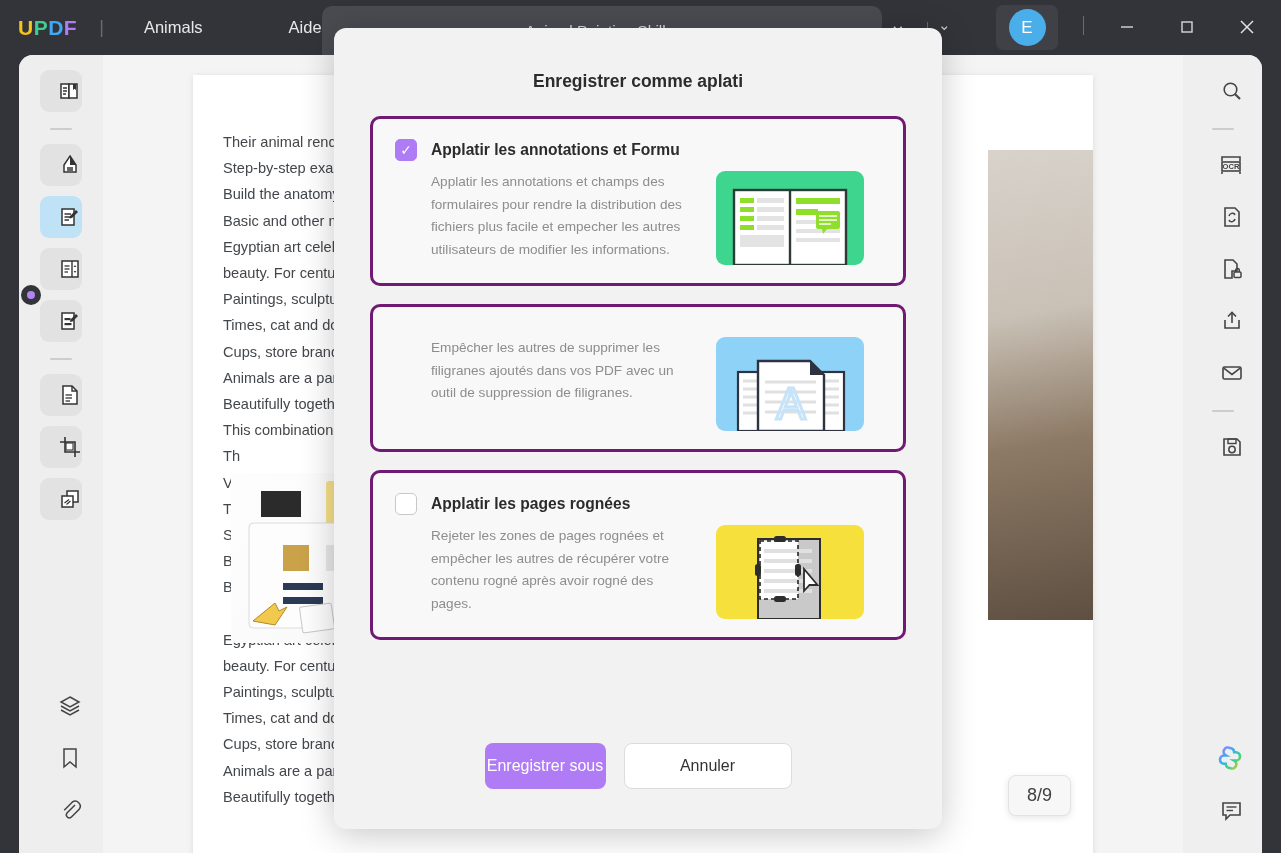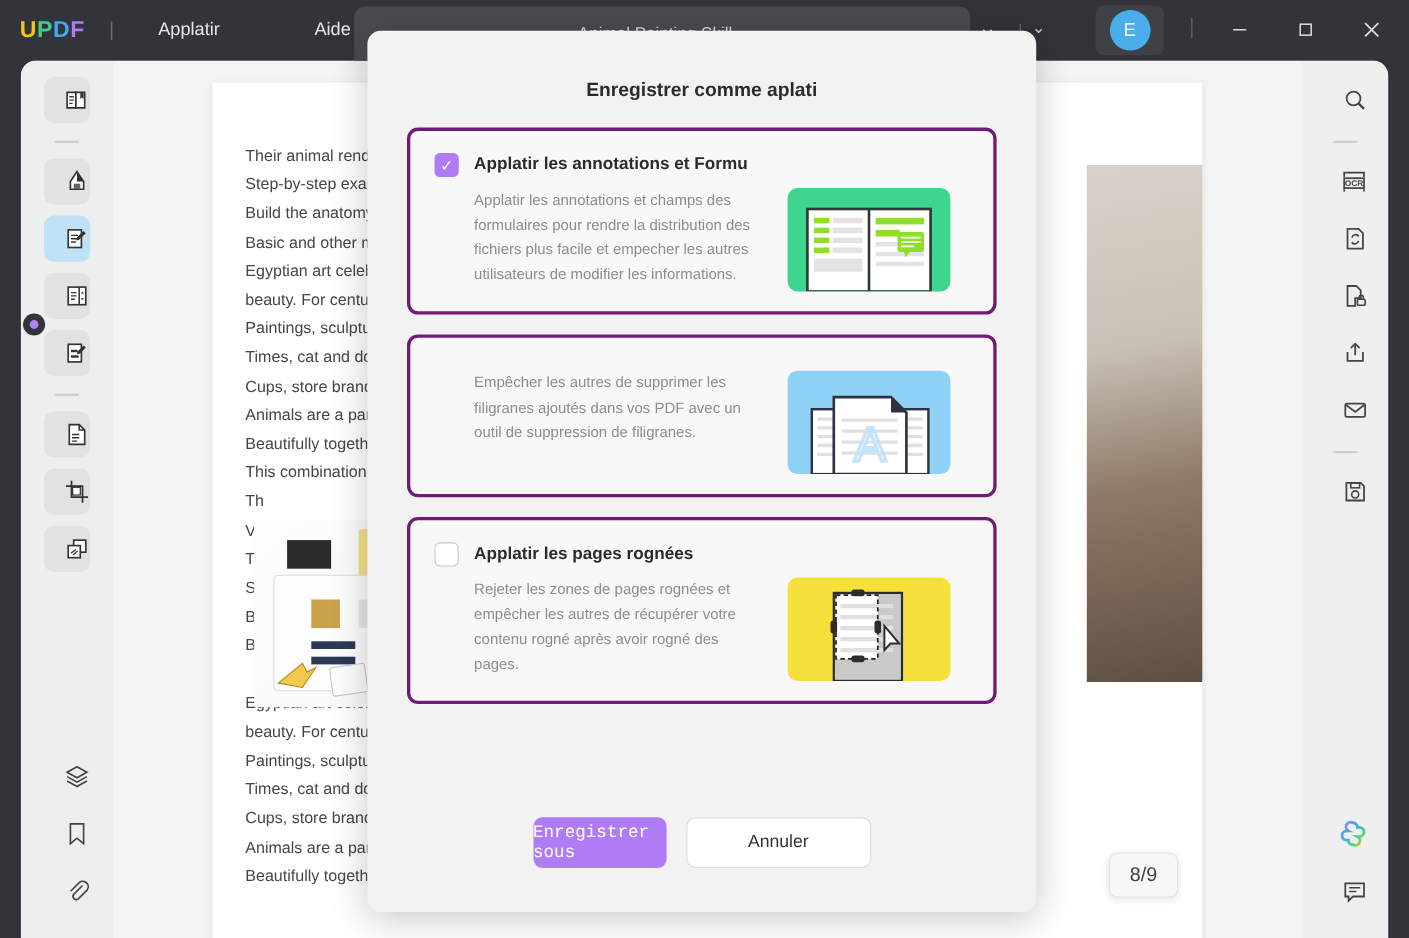--- a/index.html
+++ b/index.html
@@ -123,37 +123,37 @@
   .thumb { width: 148px; height: 94px; border-radius: 9px; margin-left: 20px; flex: 0 0 auto;
            position: relative; overflow: hidden; }
   .th-green { background: #3ed58e; }
   .th-blue  { background: #8fd2f7; }
   .th-yellow{ background: #f6e03c; }
 
   .actions { margin-top: auto; display: flex; justify-content: center;
              gap: 18px; padding-bottom: 40px; }
   .btn { border-radius: 8px; font-size: 16px; display: flex; align-items: center;
          justify-content: center; height: 46px; }
-  .btn-primary { width: 121px; background: #b07cf5; color: #fff; font-family: Liberation Mono, monospace; }
+  .btn-primary { width: 121px; background: #b07cf5; color: #fff; }
   .btn-secondary { width: 168px; background: #fff; color: #333; border: 1px solid #dcdcdc; }
 </style>
 </head>
 <body>
 
 <div id="app">
 
   <div class="titlebar">
     <div class="logo">
       <span style="color:#f5c518">U</span>
       <span style="color:#3ecf8e">P</span>
       <span style="color:#3fa9f5">D</span>
       <span style="color:#b07cf5">F</span>
     </div>
     <div class="logo-sep">|</div>
-    <div class="menu-item menu-fichier">Applatir</div>
+    <div class="menu-item menu-fichier">Animals</div>
     <div class="menu-item menu-aide">Aide</div>
 
     <div class="tabstrip">
       <div class="tab">
         <span>Animal Painting Skill...</span>
       </div>
       <div class="tab-close">✕</div>
       <div class="tab-divider"></div>
     </div>
 

